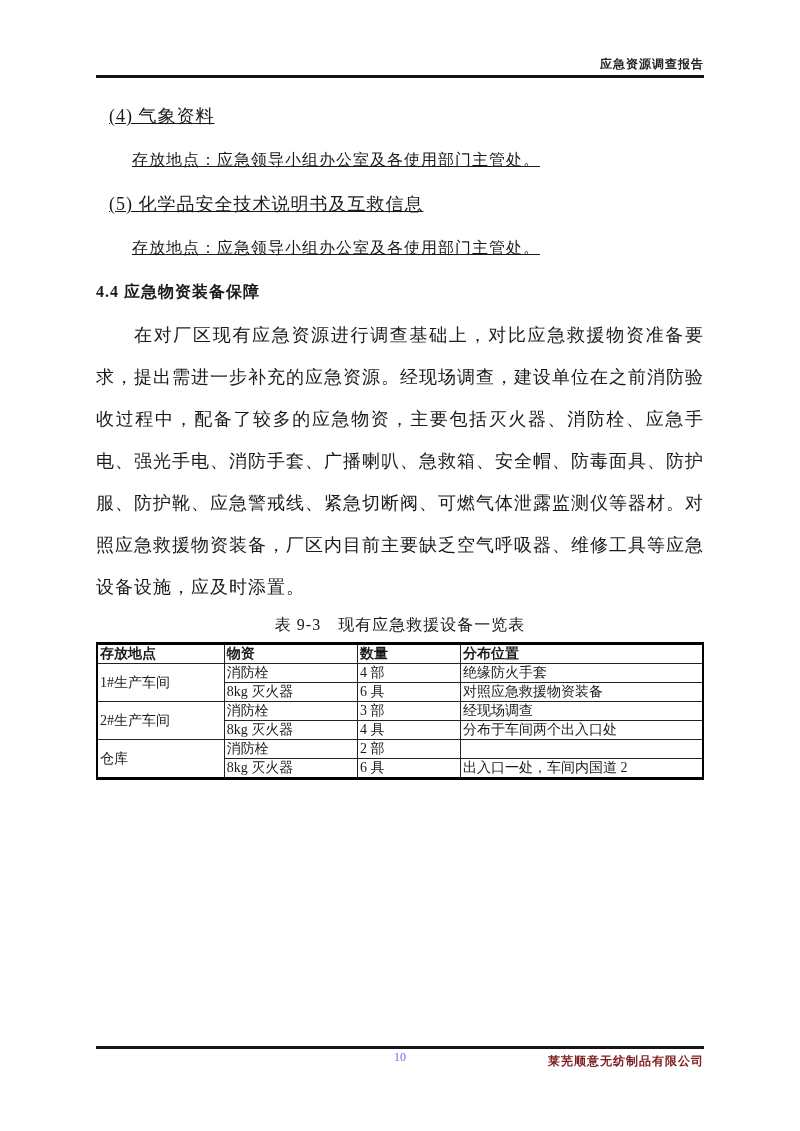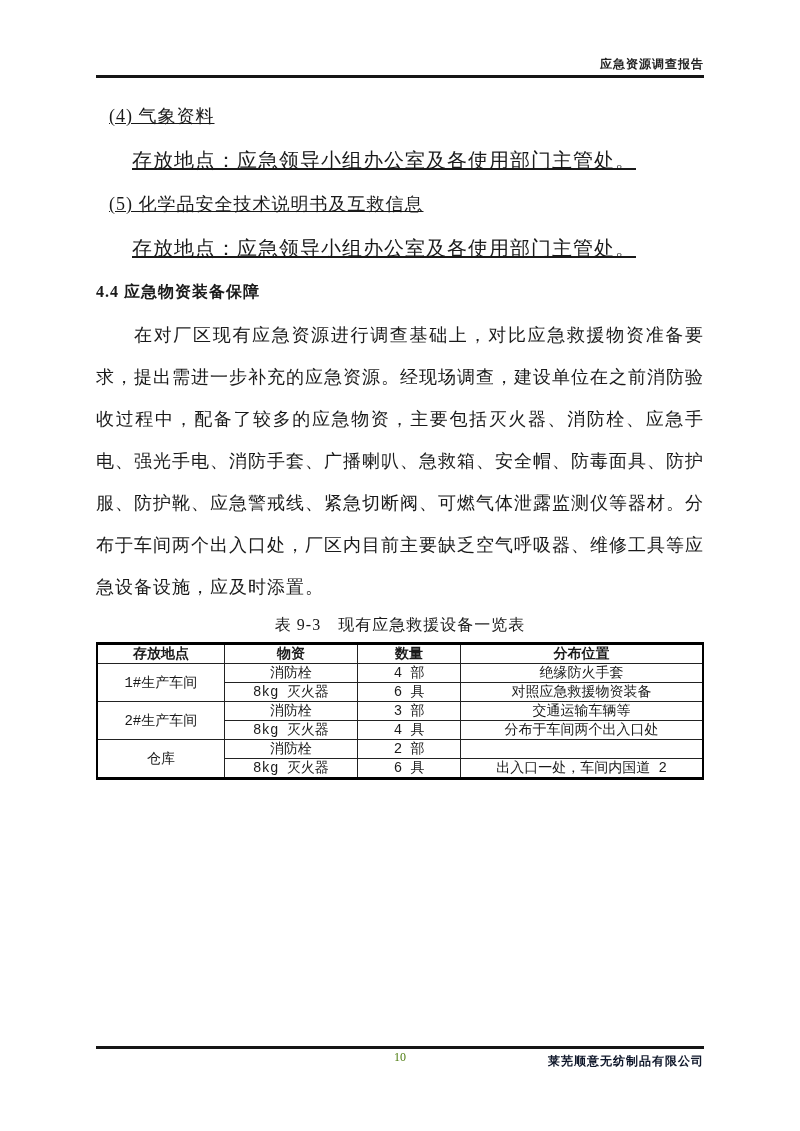--- a/index.html
+++ b/index.html
@@ -35,21 +35,21 @@
   
   .doc-list { margin-top: 16px; text-decoration: underline; }
   .doc-item-label {
     font-size: 18px;
     line-height: 44px;
     padding-left: 13px;
     letter-spacing: 1px;
     white-space: nowrap;
   }
   .doc-storage {
-    font-size: 20px;
+    font-size: 16px;
     line-height: 44px;
     text-indent: 36px;
     letter-spacing: 1px;
     white-space: nowrap;
   }
   .section-heading {
     font-size: 16px;
     font-weight: bold;
     line-height: 44px;
     letter-spacing: 1px;
@@ -75,28 +75,27 @@
     width: 100%;
     border-collapse: collapse;
     table-layout: fixed;
     font-size: 14px;
     border: 2px solid #000000;
     border-top-width: 3px;
     border-bottom-width: 3px;
   }
   table.equip th, table.equip td {
     border: 1px solid #222222;
-    text-align: center;
+    text-align: left;
     vertical-align: middle;
     height: 18px;
     line-height: 18px;
-    padding: 0 8px;
+    padding: 0 2px;
     overflow: hidden;
     white-space: nowrap;
-    font-family: Liberation Mono, monospace;
   }
   table.equip th { font-weight: bold; }
   .col-loc { width: 21%; }
   .col-item { width: 22%; }
   .col-qty { width: 17%; }
   .col-pos { width: 40%; }
 
   
   .footer {
     position: absolute;
@@ -105,30 +104,30 @@
     width: 608px;
     border-top: 3px solid #151515;
   }
   .footer-row { position: relative; height: 24px; }
   .footer-page {
     position: absolute;
     left: 0; right: 0;
     top: 1px;
     text-align: center;
     font-size: 12px;
-    color: #4d7c0f;
+    color: #8b5cf6;
   }
   .footer-company {
     position: absolute;
     right: 0;
     top: 4px;
     font-size: 12px;
     font-weight: bold;
     letter-spacing: 1px;
-    color: #0f172a;
+    color: #7f1d1d;
   }
 </style>
 </head>
 <body>
 
 <div class="page">
   <div class="content">
 
     <div class="header">
       <span class="header-title">应急资源调查报告</span>
@@ -136,21 +135,21 @@
 
     <div class="doc-list">
       <div class="doc-item-label">(4) 气象资料</div>
       <div class="doc-storage">存放地点：应急领导小组办公室及各使用部门主管处。</div>
       <div class="doc-item-label">(5) 化学品安全技术说明书及互救信息</div>
       <div class="doc-storage">存放地点：应急领导小组办公室及各使用部门主管处。</div>
     </div>
 
     <div class="section-heading">4.4 应急物资装备保障</div>
 
-    <p class="para">在对厂区现有应急资源进行调查基础上，对比应急救援物资准备要求，提出需进一步补充的应急资源。经现场调查，建设单位在之前消防验收过程中，配备了较多的应急物资，主要包括灭火器、消防栓、应急手电、强光手电、消防手套、广播喇叭、急救箱、安全帽、防毒面具、防护服、防护靴、应急警戒线、紧急切断阀、可燃气体泄露监测仪等器材。分布于车间两个出入口处，厂区内目前主要缺乏空气呼吸器、维修工具等应急设备设施，应及时添置。</p>
+    <p class="para">在对厂区现有应急资源进行调查基础上，对比应急救援物资准备要求，提出需进一步补充的应急资源。经现场调查，建设单位在之前消防验收过程中，配备了较多的应急物资，主要包括灭火器、消防栓、应急手电、强光手电、消防手套、广播喇叭、急救箱、安全帽、防毒面具、防护服、防护靴、应急警戒线、紧急切断阀、可燃气体泄露监测仪等器材。对照应急救援物资装备，厂区内目前主要缺乏空气呼吸器、维修工具等应急设备设施，应及时添置。</p>
 
     <div class="table-caption">表 9-3　现有应急救援设备一览表</div>
 
     <table class="equip">
       <colgroup>
         <col class="col-loc">
           <col class="col-item">
           <col class="col-qty">
           <col class="col-pos">
       </colgroup>
@@ -169,21 +168,21 @@
         </tr>
         <tr>
           <td>8kg 灭火器</td>
           <td>6 具</td>
           <td>对照应急救援物资装备</td>
         </tr>
         <tr>
           <td rowspan="2">2#生产车间</td>
           <td>消防栓</td>
           <td>3 部</td>
-          <td>交通运输车辆等</td>
+          <td>经现场调查</td>
         </tr>
         <tr>
           <td>8kg 灭火器</td>
           <td>4 具</td>
           <td>分布于车间两个出入口处</td>
         </tr>
         <tr>
           <td rowspan="2">仓库</td>
           <td>消防栓</td>
           <td>2 部</td>

